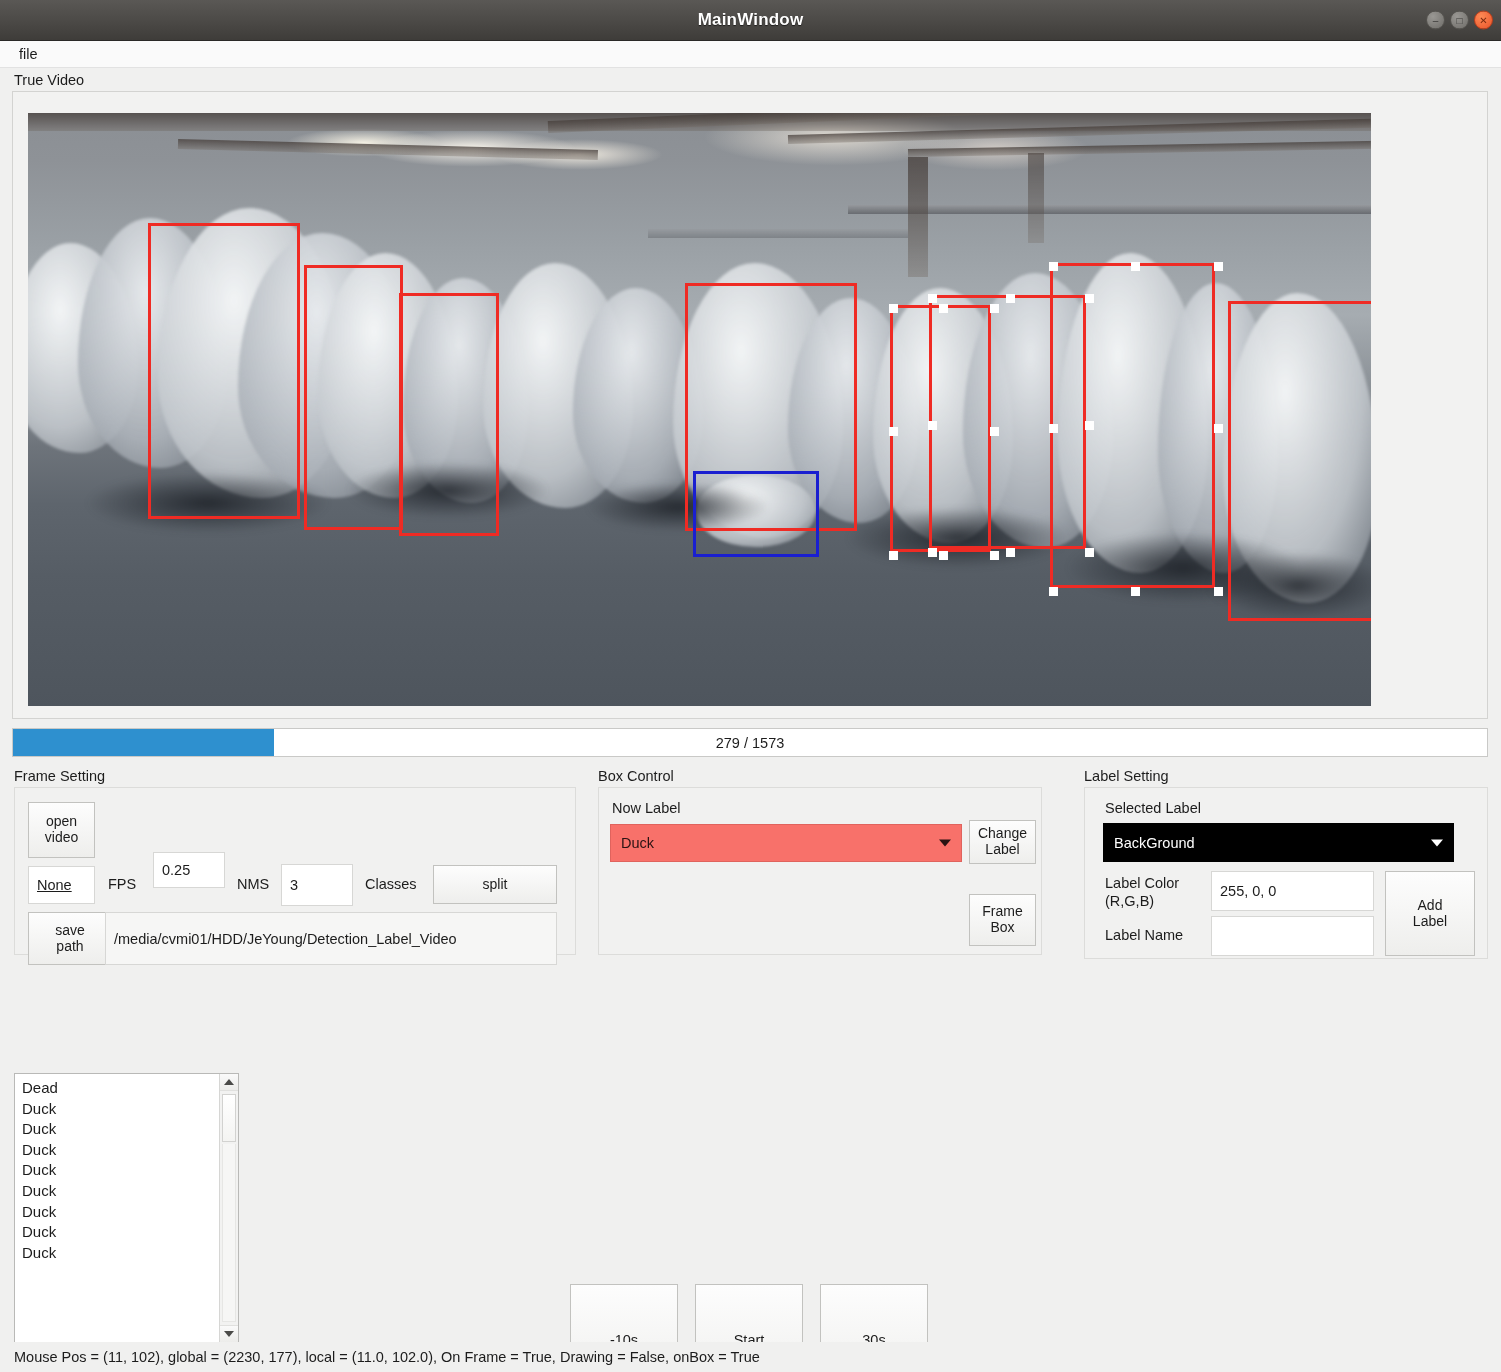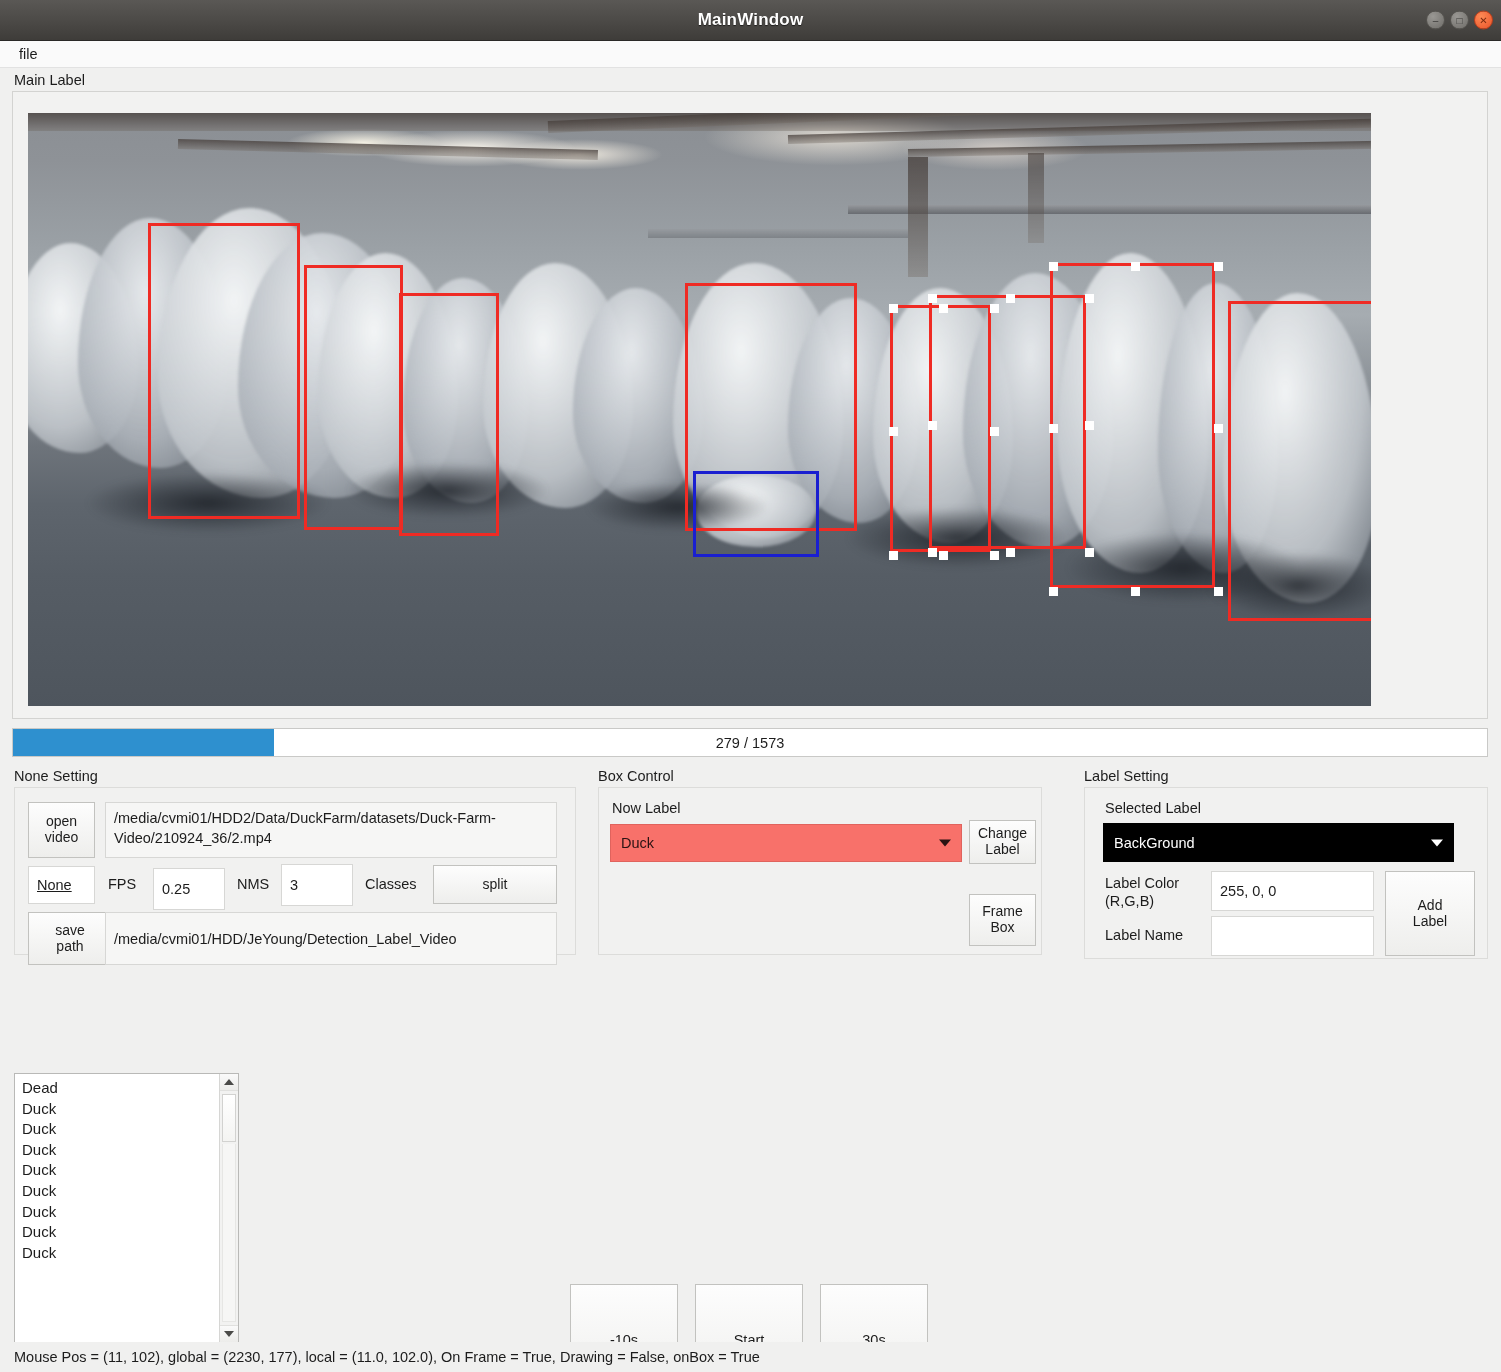--- a/index.html
+++ b/index.html
@@ -263,21 +263,21 @@
     <div class="wbtn close">✕</div>
   </div>
 </div>
 
 <div class="menubar">
   <span class="mitem">file</span>
 </div>
 
 <div class="content">
 
-  <div class="section-label">Main Label</div>
+  <div class="section-label">True Video</div>
 
   <div class="video-panel">
     <div class="video-frame">
       <div class="vid-img">
         <div class="vid-bg"></div>
 
         <div class="rafter" style="left:0;top:0;width:1343px;height:18px;"></div>
         <div class="rafter" style="left:520px;top:8px;width:823px;height:12px;transform:rotate(-2.4deg);transform-origin:left center;"></div>
         <div class="rafter" style="left:760px;top:22px;width:583px;height:9px;transform:rotate(-1.6deg);transform-origin:left center;"></div>
         <div class="rafter" style="left:880px;top:36px;width:463px;height:8px;transform:rotate(-1.0deg);transform-origin:left center;"></div>
@@ -354,29 +354,28 @@
         </div>
     </div>
   </div>
 
   <div class="progress-wrap">
     <div class="progress-fill" style="width: 17.7%; background: rgb(46, 144, 207);"></div>
     <div class="progress-text">279 / 1573</div>
   </div>
 
   <div class="group" style="left:14px; top:700px; width:562px;">
-    <div class="glabel">None Setting</div>
+    <div class="glabel">Frame Setting</div>
     <div class="gbox" style="height:168px;">
       <div class="btn" style="position:absolute;left:13px;top:14px;width:67px;height:56px;white-space:pre;">open
 video</div>
-      <div class="field multiline" style="position:absolute;left:90px;top:14px;width:452px;height:56px;">/media/cvmi01/HDD2/Data/DuckFarm/datasets/Duck-Farm-Video/210924_36/2.mp4</div>
 
       <div class="field white" style="position:absolute;left:13px;top:78px;width:67px;height:38px;justify-content:flex-start;text-decoration:underline;">None</div>
       <div class="lbl" style="position:absolute;left:93px;top:88px;">FPS</div>
-      <div class="field white" style="position:absolute;left:138px;top:80px;width:72px;height:42px;">0.25</div>
+      <div class="field white" style="position:absolute;left:138px;top:64px;width:72px;height:36px;">0.25</div>
       <div class="lbl" style="position:absolute;left:222px;top:88px;">NMS</div>
       <div class="field white" style="position:absolute;left:266px;top:76px;width:72px;height:42px;">3</div>
       <div class="lbl" style="position:absolute;left:350px;top:88px;">Classes</div>
       <div class="btn" style="position:absolute;left:418px;top:77px;width:124px;height:39px;">split</div>
 
       <div class="btn" style="position:absolute;left:13px;top:124px;width:84px;height:53px;white-space:pre;">save
 path</div>
       <div class="field" style="position:absolute;left:90px;top:124px;width:452px;height:53px;">/media/cvmi01/HDD/JeYoung/Detection_Label_Video</div>
     </div>
   </div>

